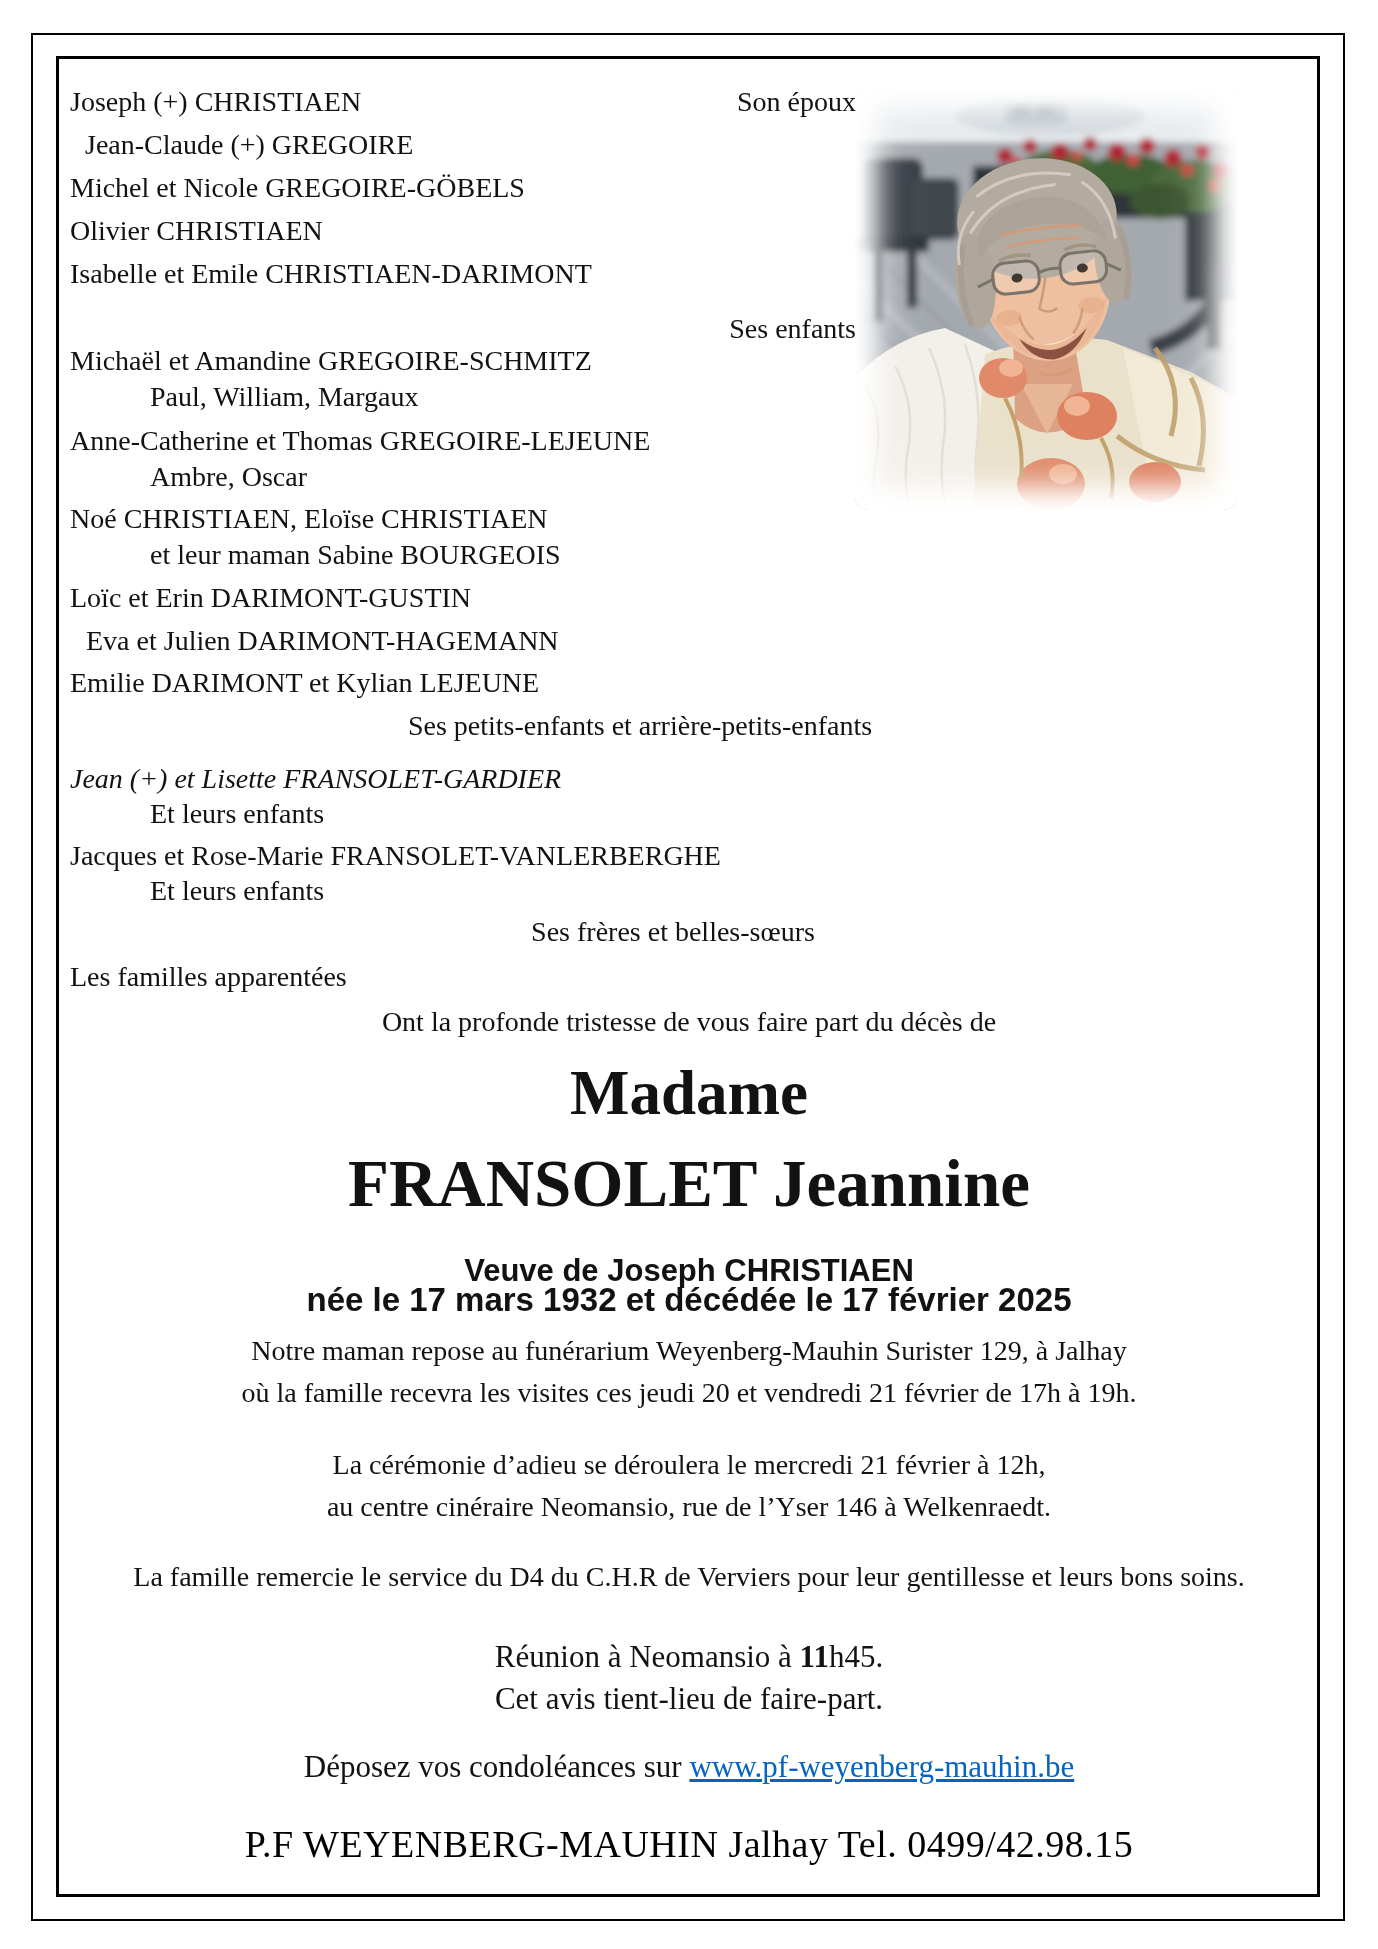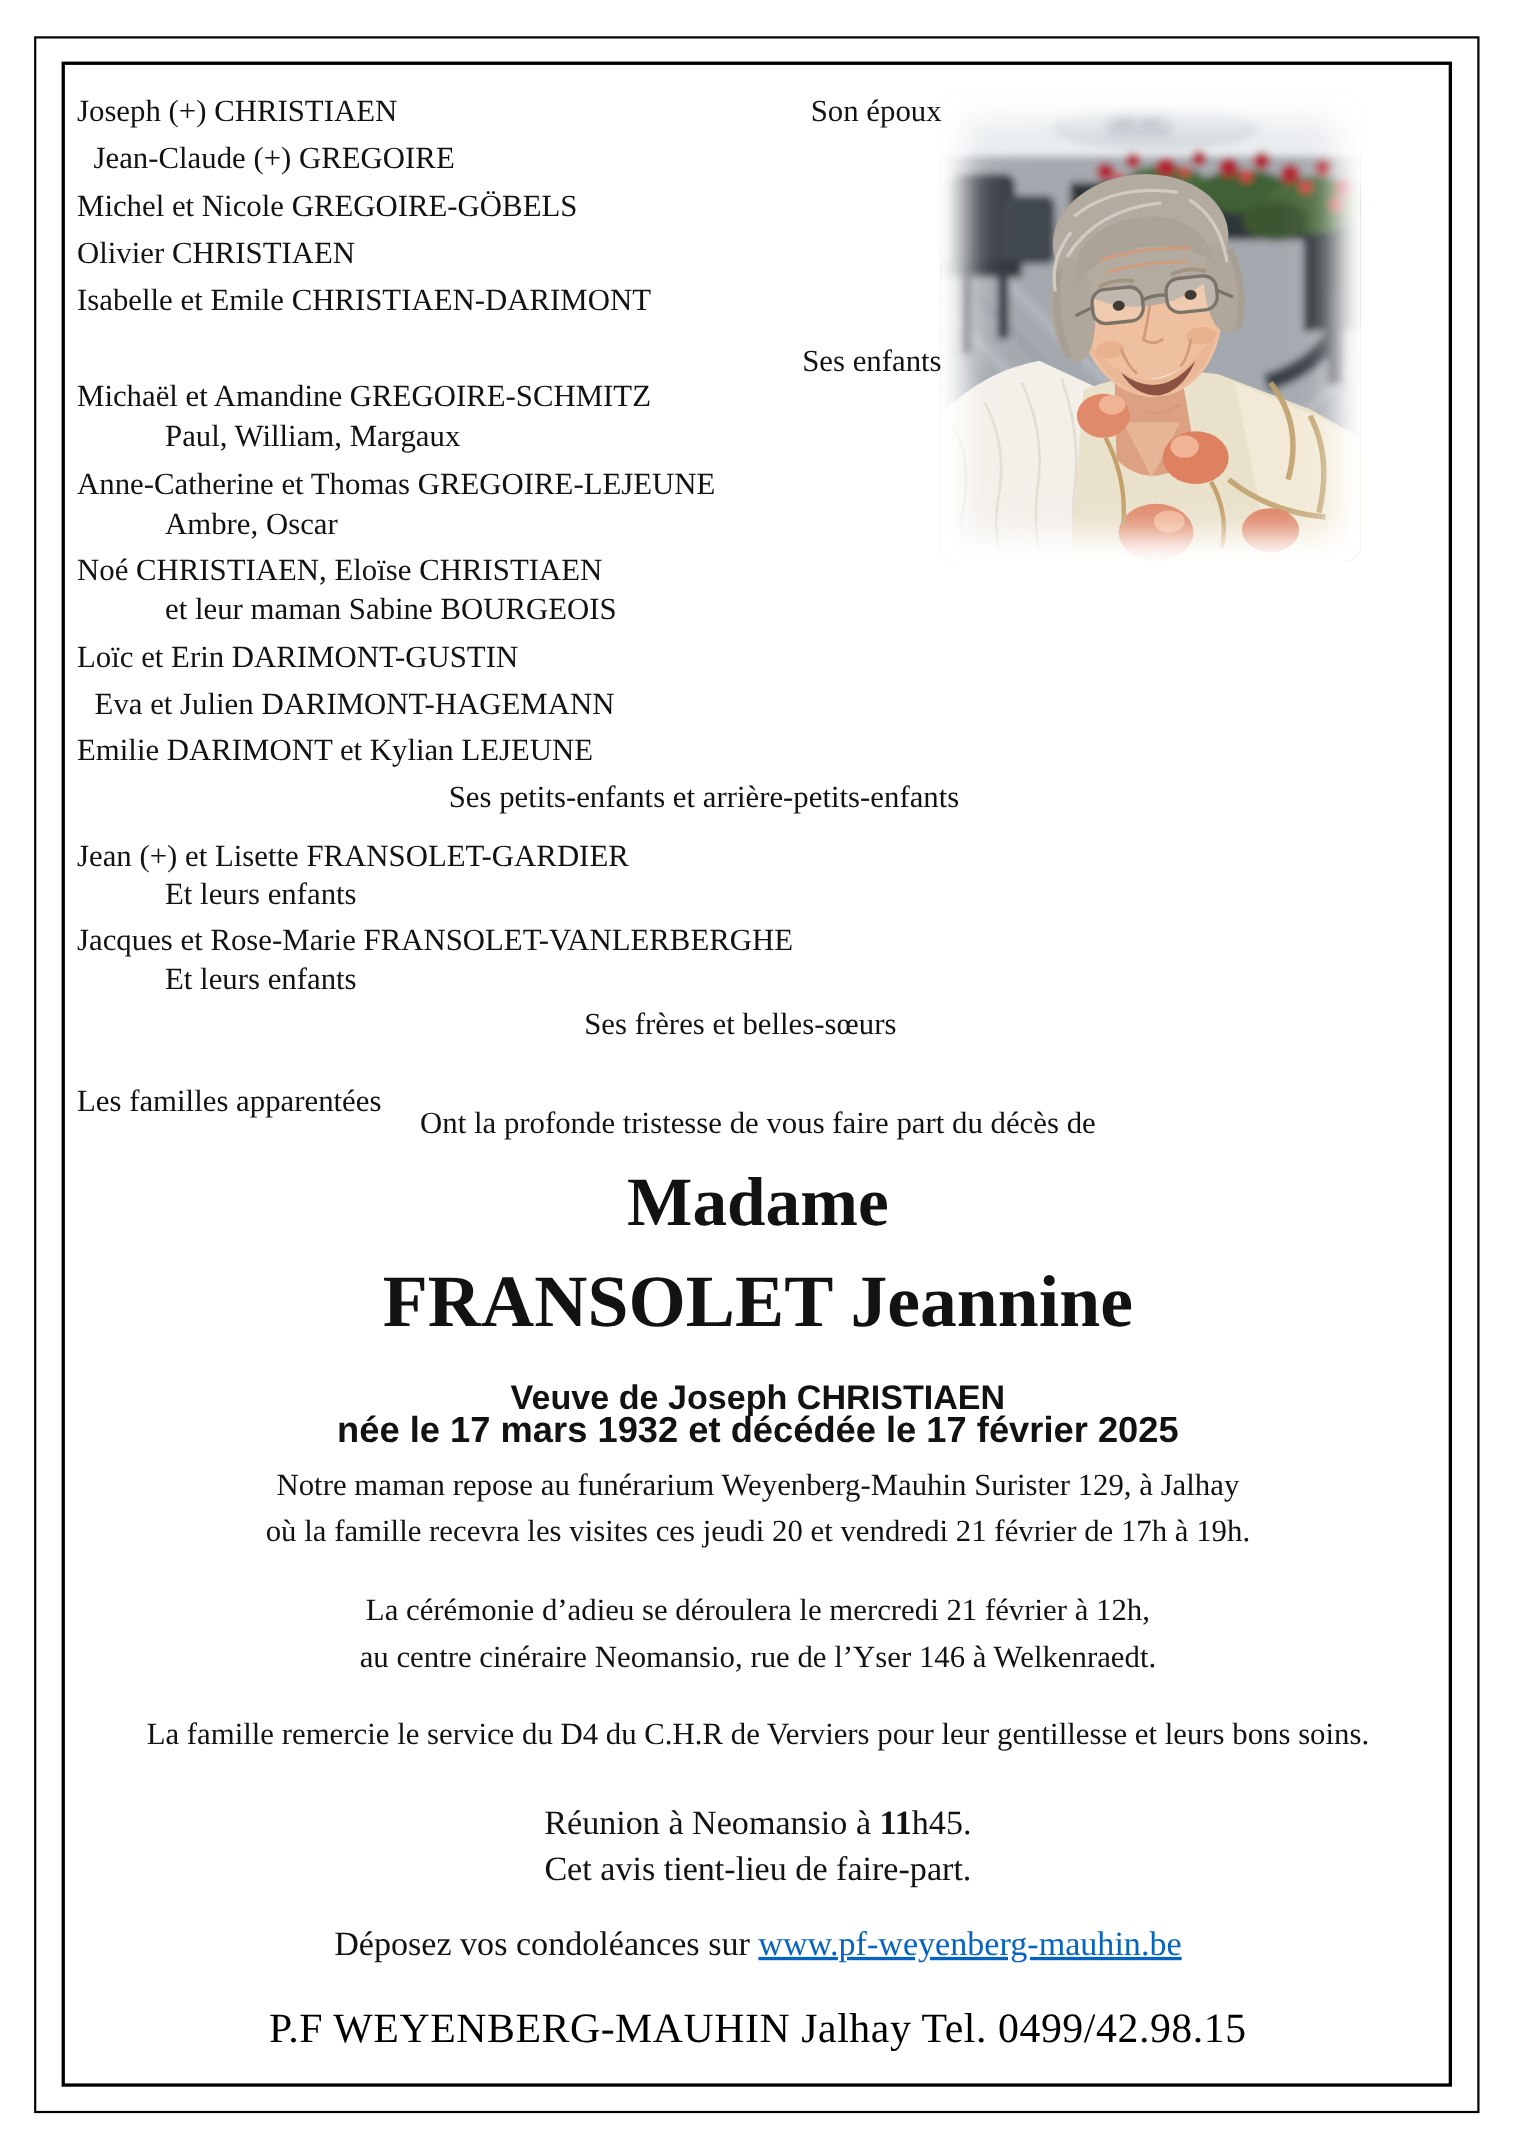--- a/index.html
+++ b/index.html
@@ -183,27 +183,27 @@
   <div class="ln indent" style="top:380px;">Paul, William, Margaux</div>
   <div class="ln" style="left:70px;top:424px;">Anne-Catherine et Thomas GREGOIRE-LEJEUNE</div>
   <div class="ln indent" style="top:460px;">Ambre, Oscar</div>
   <div class="ln" style="left:70px;top:502px;">Noé CHRISTIAEN, Eloïse CHRISTIAEN</div>
   <div class="ln" style="left:70px;top:581px;">Loïc et Erin DARIMONT-GUSTIN</div>
   <div class="ln indent" style="top:538px;">et leur maman Sabine BOURGEOIS</div>
   <div class="ln" style="left:70px;top:624px;margin-left:16px;">Eva et Julien DARIMONT-HAGEMANN</div>
   <div class="ln" style="left:70px;top:666px;">Emilie DARIMONT et Kylian LEJEUNE</div>
   <div class="ln" style="left:340px;top:709px;width:600px;text-align:center;">Ses petits-enfants et arrière-petits-enfants</div>
 
-  <div class="ln" style="left:70px;top:762px;">Jean (+) et Lisette FRANSOLET-GARDIER</div>
+  <div class="ln" style="left:70px;top:762px;font-style:italic;">Jean (+) et Lisette FRANSOLET-GARDIER</div>
   <div class="ln indent" style="top:797px;">Et leurs enfants</div>
   <div class="ln" style="left:70px;top:839px;">Jacques et Rose-Marie FRANSOLET-VANLERBERGHE</div>
   <div class="ln indent" style="top:874px;">Et leurs enfants</div>
   <div class="ln" style="left:373px;top:915px;width:600px;text-align:center;">Ses frères et belles-sœurs</div>
 
-  <div class="ln" style="left:70px;top:960px;margin-top:25px;">Les familles apparentées</div>
+  <div class="ln" style="left:70px;top:960px;">Les familles apparentées</div>
 
   <div class="para" style="top:1005px;">Ont la profonde tristesse de vous faire part du décès de</div>
   <div class="title-madame">Madame</div>
   <div class="title-name">FRANSOLET Jeannine</div>
   <div class="sans-bold" style="top:1239px;font-size:31px;margin-top:13px;">Veuve de Joseph CHRISTIAEN</div>
   <div class="sans-bold" style="top:1280px;font-size:33px;">née le 17 mars 1932 et décédée le 17 février 2025</div>
 
   <div class="para" style="top:1334px;">Notre maman repose au funérarium Weyenberg-Mauhin Surister 129, à Jalhay</div>
   <div class="para" style="top:1376px;">où la famille recevra les visites ces jeudi 20 et vendredi 21 février de 17h à 19h.</div>
   <div class="para" style="top:1448px;">La cérémonie d’adieu se déroulera le mercredi 21 février à 12h,</div>

